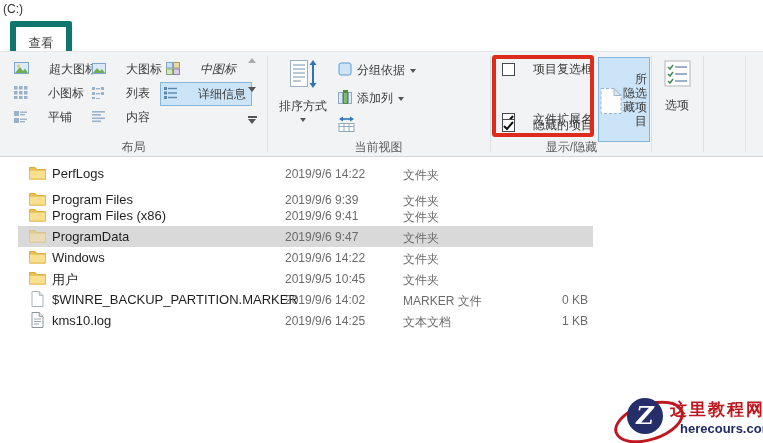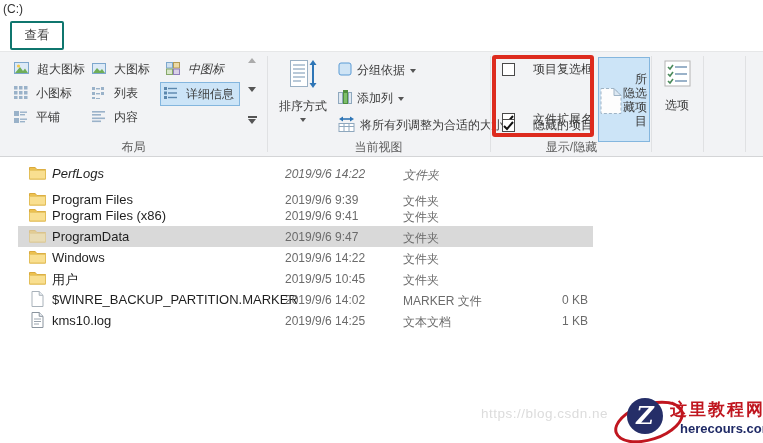--- a/index.html
+++ b/index.html
@@ -2,30 +2,30 @@
 <html><head>
 <meta charset="utf-8">
 <style>
   html,body{margin:0;padding:0;background:#fff;}
   #screen{position:relative;width:763px;height:443px;overflow:hidden;background:#fff;
     font-family:"Liberation Sans","DejaVu Sans",sans-serif;-webkit-font-smoothing:antialiased;}
 
   
   .win-title{position:absolute;left:3px;top:2px;font-size:12px;color:#333;}
   .view-tab{position:absolute;left:10px;top:21px;width:50px;height:25px;
-    border:2px solid #0f766e;border-radius:2px;background:#fff;
-    display:flex;align-items:center;justify-content:center;font-size:12.5px;color:#444;}
+    border:6px solid #0f766e;border-radius:2px;background:#fff;
+    display:flex;align-items:flex-end;justify-content:center;font-size:12.5px;color:#444;}
 
   
   .ribbon{position:absolute;left:0;top:51px;width:763px;height:106px;
     background:#f2f3f5;border-top:1px solid #e6e7e8;border-bottom:1px solid #d4d5d7;box-sizing:border-box;}
   .vsep{position:absolute;top:4px;height:96px;width:1px;background:#e0e1e3;}
   .grp-label{position:absolute;top:87px;font-size:12px;color:#5d5d5d;text-align:center;}
 
-  .rb-btn{position:absolute;display:flex;align-items:center;gap:8px;height:21px;
+  .rb-btn{position:absolute;display:flex;align-items:center;gap:20px;height:21px;
     font-size:12px;color:#3b3b3b;white-space:nowrap;cursor:default;}
   .rb-btn.selected{background:#cce4f7;border:1px solid #84b6de;padding:0 5px 0 3px;height:22px;}
 
   .gallery-arrows{position:absolute;left:245px;top:6px;width:14px;height:66px;
     display:flex;flex-direction:column;align-items:center;justify-content:space-between;}
   .tri-up{width:0;height:0;border-left:4px solid transparent;border-right:4px solid transparent;border-bottom:5px solid #ababab;}
   .tri-down{width:0;height:0;border-left:4px solid transparent;border-right:4px solid transparent;border-top:5px solid #555;}
   .tri-line{display:flex;flex-direction:column;align-items:center;gap:1px;}
   .tri-line .bar{width:9px;height:2px;background:#555;}
 
@@ -237,21 +237,20 @@
             <g stroke="#2e75b6" stroke-width="1.6" fill="#2e75b6">
               <line x1="3" y1="3" x2="14" y2="3"></line>
               <path d="M1 3 l4-2.5 v5z" stroke="none"></path>
               <path d="M16 3 l-4-2.5 v5z" stroke="none"></path>
             </g>
             <rect x="1" y="7.5" width="15" height="8" fill="#fff" stroke="#8fa8be"></rect>
             <line x1="6" y1="7.5" x2="6" y2="15.5" stroke="#8fa8be"></line>
             <line x1="11" y1="7.5" x2="11" y2="15.5" stroke="#8fa8be"></line>
             <line x1="1" y1="10.5" x2="16" y2="10.5" stroke="#8fa8be"></line>
           </svg></span>
-      <span>将所有列调整为合适的大小</span>
     </div>
 
     <div class="vsep" style="left:490px;"></div>
     <div class="grp-label" style="left:267px;width:223px;">当前视图</div>
 
     <div class="chk-row" style="left:502px;top:9px;">
       <span class="chk"></span>
       <span>项目复选框</span>
     </div>
     <div class="chk-row" style="left:502px;top:37px;margin-top:22px;">
@@ -299,21 +298,21 @@
             </g>
           </svg></span>
       <span class="lbl">选项</span>
     </div>
     <div class="vsep" style="left:703px;"></div>
     <div class="vsep" style="left:745px;"></div>
   </div>
 
   <div class="filelist">
 
-    <div class="frow" style="top:5px;font-style:italic;">
+    <div class="frow" style="top:5px;">
       <span class="ficon"><svg width="17" height="14">
             <path d="M.5 1.5 h5.7 l1.6 2 h8.7 v9.5 h-16z" fill="#eec14f" stroke="#d9a93c"></path>
             <path d="M.5 4.2 h16 v8.8 h-16z" fill="#f9df90" stroke="#e3bf59"></path>
           </svg></span>
       <span class="fname">PerfLogs</span>
       <span class="fdate">2019/9/6 14:22</span>
       <span class="ftype">文件夹</span>
       <span class="fsize"></span>
     </div>
 
@@ -394,21 +393,20 @@
               <line x1="3" y1="12" x2="8" y2="12"></line>
             </g>
           </svg></span>
       <span class="fname">kms10.log</span>
       <span class="fdate">2019/9/6 14:25</span>
       <span class="ftype">文本文档</span>
       <span class="fsize">1 KB</span>
     </div>
   </div>
 
-  <div class="watermark">https://blog.csdn.ne</div>
 
   <div class="logo">
     <span class="ring"></span>
     <span class="ball">
         <span class="z">Z</span>
       </span>
     <span class="cn">这里教程网</span>
     <span class="en">herecours.com</span>
   </div>
 

